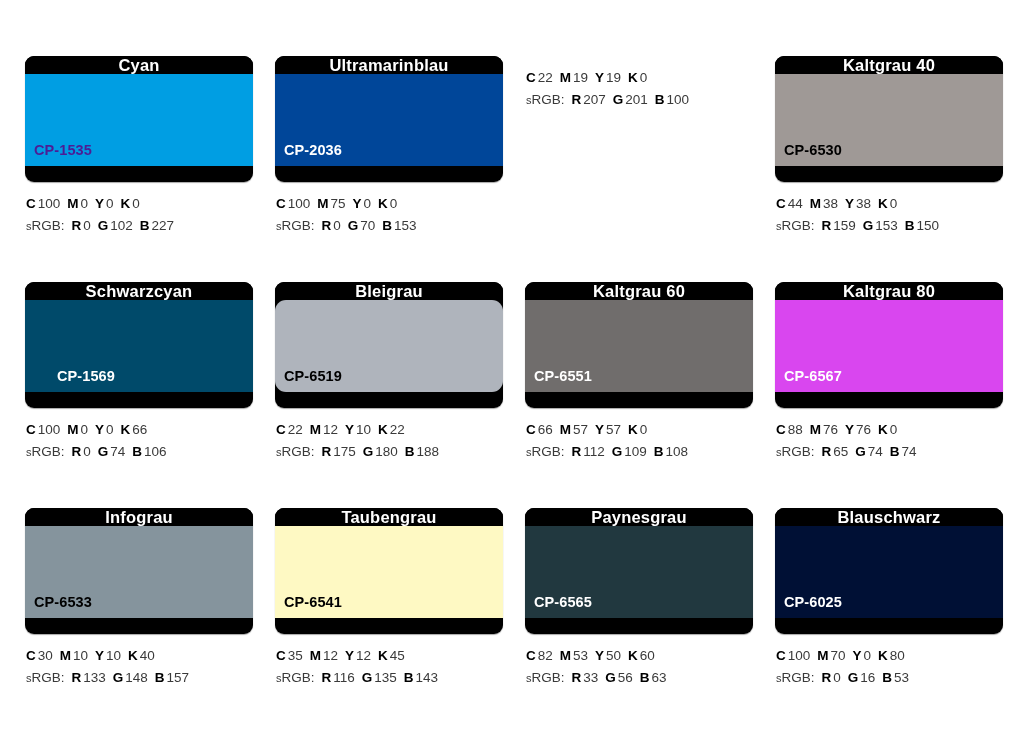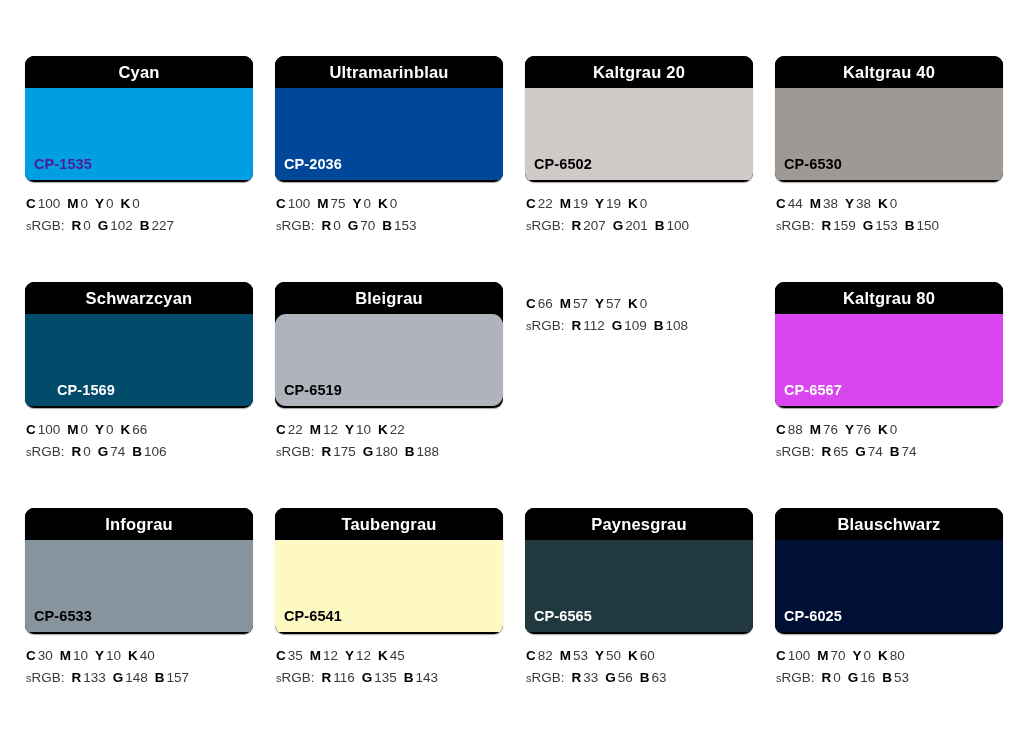--- a/index.html
+++ b/index.html
@@ -36,21 +36,21 @@
     width: 228px;
     height: 126px;
     border-radius: 9px;
     overflow: hidden;
     background: #000000;
     position: relative;
     box-shadow: 0 1px 1px rgba(0,0,0,0.35);
   }
 
   .card-header {
-    height: 32px;
+    height: 18px;
     background: #000000;
     display: flex;
     align-items: center;
     justify-content: center;
   }
 
   .card-title {
     color: #ffffff;
     font-size: 16.5px;
     font-weight: bold;
@@ -135,28 +135,20 @@
         <div class="color-field" style="background: rgb(0, 70, 153);">
           <span class="color-code" style="color: rgb(255, 255, 255);">CP-2036</span>
         </div>
       </div>
       <div class="specs">
         <div class="spec-line"><span class="lbl">C</span><span class="val">100</span><span class="lbl">M</span><span class="val">75</span><span class="lbl">Y</span><span class="val">0</span><span class="lbl">K</span><span class="val">0</span></div>
         <div class="spec-line"><span class="srgb-prefix"><span class="small-s">s</span>RGB:</span><span class="lbl">R</span><span class="val">0</span><span class="lbl">G</span><span class="val">70</span><span class="lbl">B</span><span class="val">153</span></div>
       </div>
     </div>
     <div class="swatch-card">
-      <div class="card-body">
-        <div class="card-header">
-          <span class="card-title">Kaltgrau 20</span>
-        </div>
-        <div class="color-field" style="background: rgb(207, 201, 200);">
-          <span class="color-code" style="color: rgb(0, 0, 0);">CP-6502</span>
-        </div>
-      </div>
       <div class="specs">
         <div class="spec-line"><span class="lbl">C</span><span class="val">22</span><span class="lbl">M</span><span class="val">19</span><span class="lbl">Y</span><span class="val">19</span><span class="lbl">K</span><span class="val">0</span></div>
         <div class="spec-line"><span class="srgb-prefix"><span class="small-s">s</span>RGB:</span><span class="lbl">R</span><span class="val">207</span><span class="lbl">G</span><span class="val">201</span><span class="lbl">B</span><span class="val">100</span></div>
       </div>
     </div>
     <div class="swatch-card">
       <div class="card-body">
         <div class="card-header">
           <span class="card-title">Kaltgrau 40</span>
         </div>
@@ -191,20 +183,28 @@
         <div class="color-field" style="background: rgb(175, 180, 188); border-radius: 11px;">
           <span class="color-code" style="color: rgb(0, 0, 0);">CP-6519</span>
         </div>
       </div>
       <div class="specs">
         <div class="spec-line"><span class="lbl">C</span><span class="val">22</span><span class="lbl">M</span><span class="val">12</span><span class="lbl">Y</span><span class="val">10</span><span class="lbl">K</span><span class="val">22</span></div>
         <div class="spec-line"><span class="srgb-prefix"><span class="small-s">s</span>RGB:</span><span class="lbl">R</span><span class="val">175</span><span class="lbl">G</span><span class="val">180</span><span class="lbl">B</span><span class="val">188</span></div>
       </div>
     </div>
     <div class="swatch-card">
+      <div class="card-body">
+        <div class="card-header">
+          <span class="card-title">Kaltgrau 60</span>
+        </div>
+        <div class="color-field" style="background: rgb(112, 109, 108);">
+          <span class="color-code" style="color: rgb(255, 255, 255);">CP-6551</span>
+        </div>
+      </div>
       <div class="specs">
         <div class="spec-line"><span class="lbl">C</span><span class="val">66</span><span class="lbl">M</span><span class="val">57</span><span class="lbl">Y</span><span class="val">57</span><span class="lbl">K</span><span class="val">0</span></div>
         <div class="spec-line"><span class="srgb-prefix"><span class="small-s">s</span>RGB:</span><span class="lbl">R</span><span class="val">112</span><span class="lbl">G</span><span class="val">109</span><span class="lbl">B</span><span class="val">108</span></div>
       </div>
     </div>
     <div class="swatch-card">
       <div class="card-body">
         <div class="card-header">
           <span class="card-title">Kaltgrau 80</span>
         </div>

